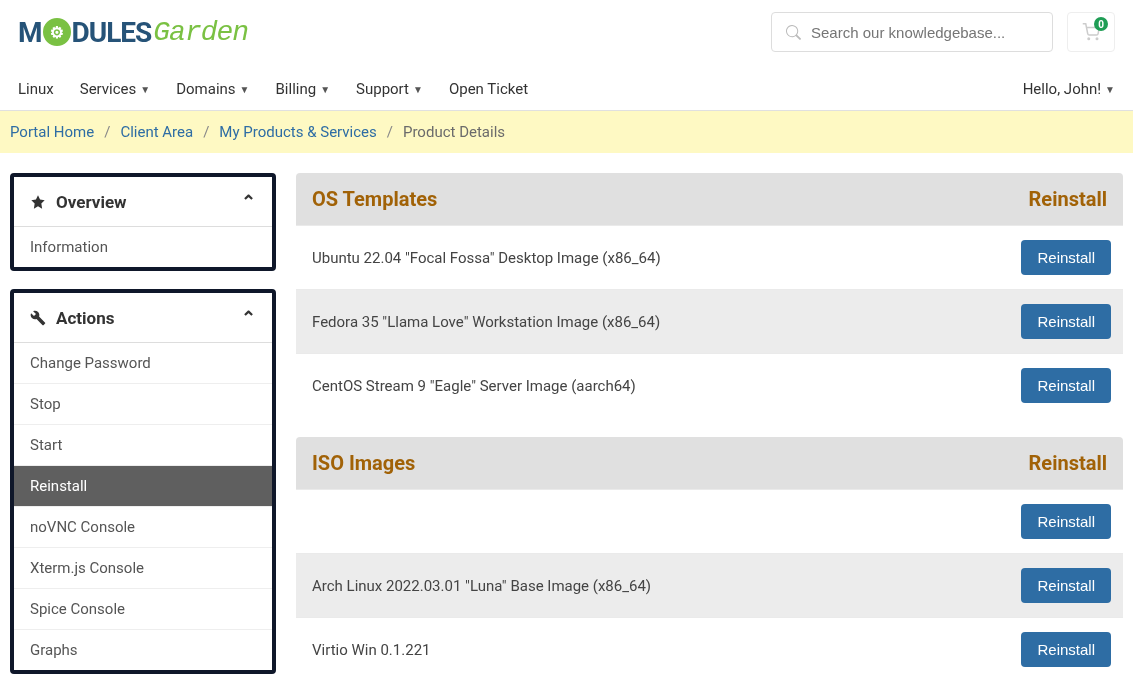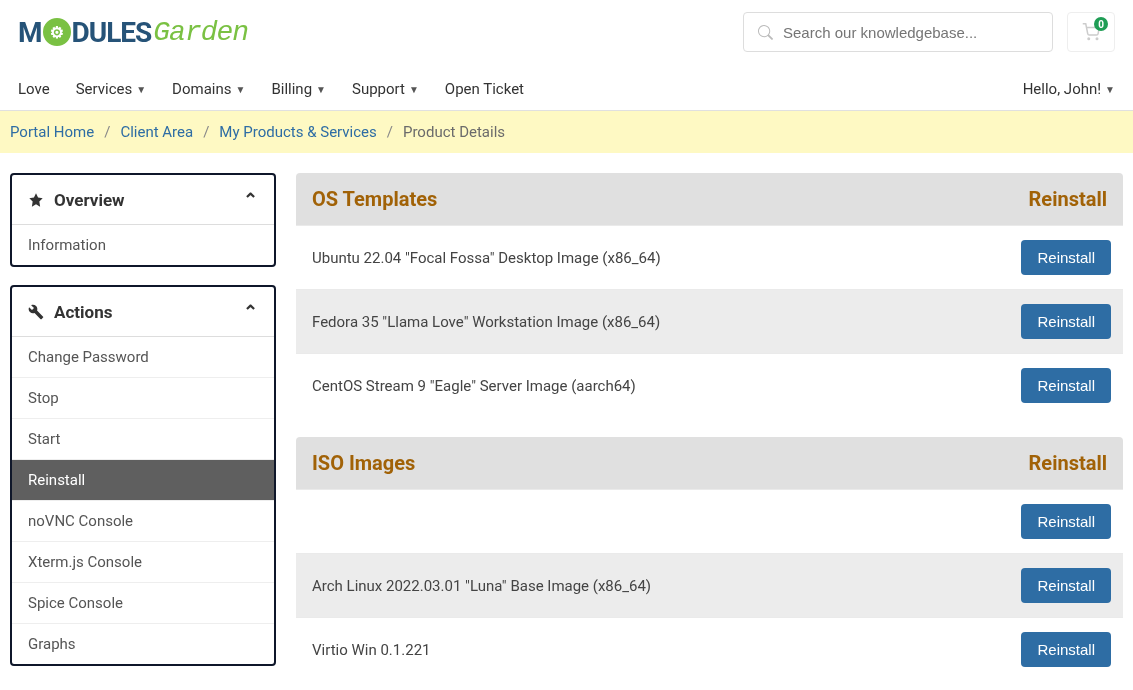--- a/index.html
+++ b/index.html
@@ -7,40 +7,40 @@
 a{text-decoration:none}
 
 .topbar{display:flex;align-items:center;padding:12px 18px 0 18px}
 .logo{display:flex;align-items:center;font-size:28px;font-weight:700;letter-spacing:-1px}
 .logo-m{color:#265378}
 .logo-o{display:inline-flex;align-items:center;justify-content:center;width:28px;height:28px;border-radius:50%;border:4px solid #7ac143;background:#7ac143;position:relative;margin:0 1px}
 .logo-o::before{content:"⚙";color:#fff;font-size:16px;position:absolute;top:50%;left:50%;transform:translate(-50%,-50%)}
 .logo-garden{color:#7ac143;font-style:italic;font-weight:400;font-family:Liberation Mono, monospace;margin-left:2px}
 
 .search-wrap{margin-left:auto;display:flex;align-items:center;gap:14px}
-.search-box{display:flex;align-items:center;width:310px;height:40px;border:1px solid #ddd;border-radius:4px;background:#fff}
+.search-box{display:flex;align-items:center;width:282px;height:40px;border:1px solid #ddd;border-radius:4px;background:#fff}
 .search-box svg{margin:0 10px 0 14px;flex-shrink:0}
 .search-box input{border:0;outline:0;flex:1;font-size:15px;color:#888;background:transparent;padding-right:10px}
 .cart-box{position:relative;width:48px;height:40px;border:1px solid #eee;border-radius:4px;display:flex;align-items:center;justify-content:center}
 .cart-badge{position:absolute;top:4px;right:6px;background:#1f9d55;color:#fff;font-size:10px;font-weight:700;width:14px;height:14px;border-radius:50%;display:flex;align-items:center;justify-content:center}
 
 .navbar{display:flex;align-items:center;padding:0 18px;margin-top:16px;border-bottom:1px solid #e0e0e0}
 .nav-left{display:flex;gap:26px}
 .nav-item{display:flex;align-items:center;gap:4px;color:#333;font-size:15px;padding:12px 0;cursor:pointer}
 .nav-right{margin-left:auto;display:flex;align-items:center;gap:4px;color:#333;padding:12px 0;cursor:pointer}
 .caret{font-size:10px;color:#555}
 
 .breadcrumb{background:#fef9c3;padding:12px 10px;font-size:15px;display:flex;align-items:center;gap:10px;flex-wrap:wrap}
 .breadcrumb a{color:#2e6da4;cursor:pointer}
 .breadcrumb .sep{color:#888}
 .breadcrumb .current{color:#6b6b6b}
 
 .content{display:flex;gap:20px;padding:20px 10px 10px 10px}
 .sidebar{width:266px;flex-shrink:0}
-.panel{border:2px solid #0f172a;border-radius:4px;margin-bottom:18px;background:#fff}
+.panel{border:4px solid #0f172a;border-radius:4px;margin-bottom:18px;background:#fff}
 .panel-header{display:flex;align-items:center;gap:10px;padding:14px 16px;font-size:17px;font-weight:700;color:#333;border-bottom:1px solid #ddd;cursor:pointer;position:relative}
 .panel-header .chev{margin-left:auto;font-size:18px;color:#333}
 .panel-item{padding:11px 16px;border-bottom:1px solid #eee;color:#555;cursor:pointer;font-size:15px}
 .panel-item:last-child{border-bottom:0}
 .panel-item.active{background:#5f5f5f;color:#fff}
 
 .main{flex:1}
 .table{width:100%;background:#fff;border-radius:4px;overflow:hidden;margin-bottom:20px}
 .table-header{display:flex;background:#e0e0e0;padding:14px 16px;font-weight:700;color:#a16207;font-size:20px}
 .table-header .col-action{margin-left:auto}
@@ -77,21 +77,21 @@
           <path d="M1 1h4l2.68 13.39a2 2 0 0 0 2 1.61h9.72a2 2 0 0 0 2-1.61L23 6H6"></path>
         </svg>
       <span class="cart-badge">0</span>
     </div>
   </div>
 </div>
 
 <div class="navbar">
   <div class="nav-left" id="nav-left">
       <div class="nav-item">
-        <span>Love</span>
+        <span>Linux</span>
       </div>
       <div class="nav-item">
         <span>Services</span> 
         <span class="caret">▼</span>
       </div>
       <div class="nav-item">
         <span>Domains</span> 
         <span class="caret">▼</span>
       </div>
       <div class="nav-item">

